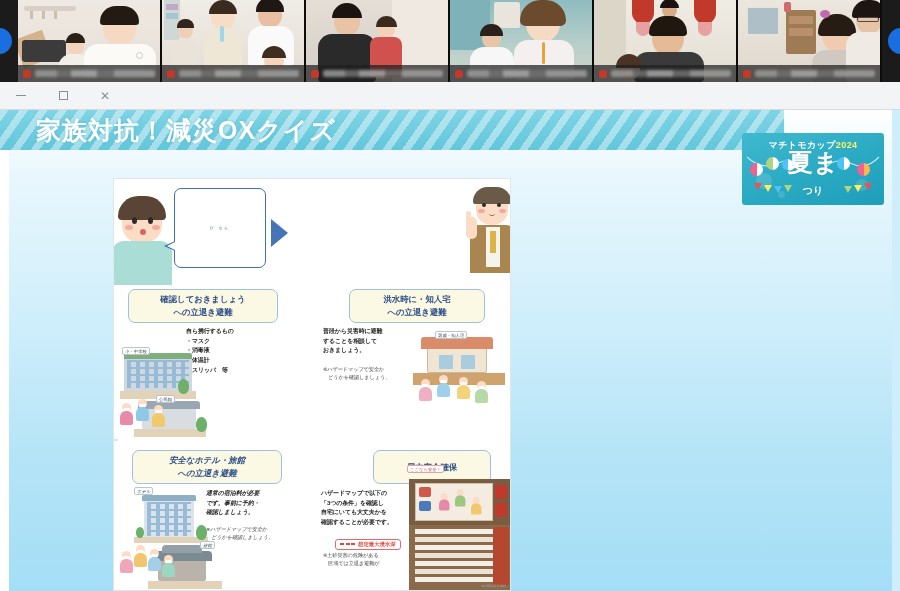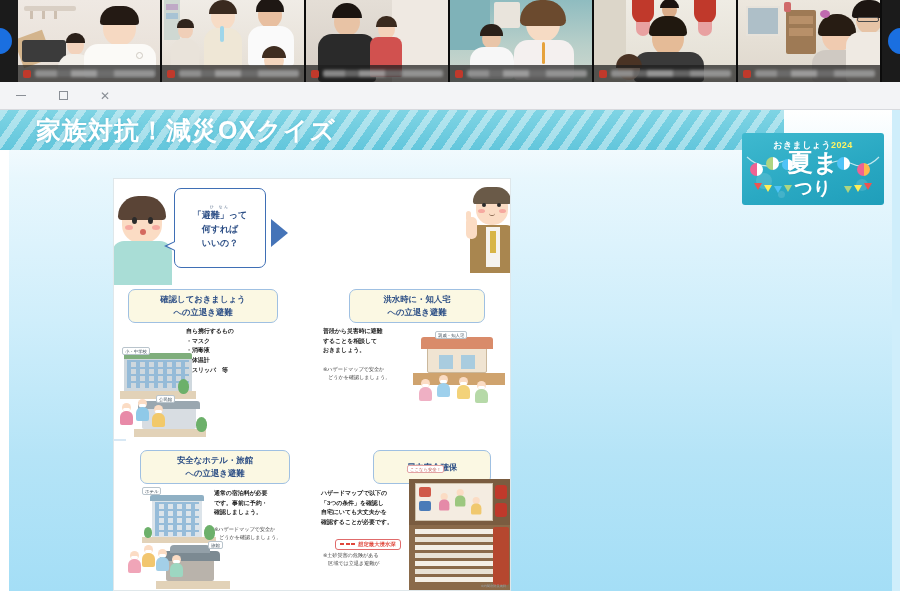--- a/index.html
+++ b/index.html
@@ -115,21 +115,21 @@
   .logo .cuptext {
     position: absolute; left: 0; right: 0; top: 6px; text-align: center;
     font-size: 9px; font-weight: 700; color: #ffffff; letter-spacing: .4px;
   }
   .logo .cuptext .yr { color: #fff462; text-align: center; }
   .logo .natsu {
     position: absolute; left: 0; right: 0; top: 18px; text-align: center;
     font-size: 25px; font-weight: 700; color: #ffffff; line-height: .92;
     text-shadow: 0 1px 0 rgba(0,0,0,.07);
   }
-  .logo .natsu small { font-size: 18px; }
+  .logo .natsu small { font-size: 10px; }
   .ball { position:absolute; width:13px; height:13px; border-radius:50%; overflow:hidden; }
   .ball i { position:absolute; width:50%; height:100%; }
   .bunting { position:absolute; width:0; height:0; border-left:4px solid transparent; border-right:4px solid transparent; }
 
   
   .info {
     position: absolute; left: 113px; top: 68px; width: 398px; height: 413px;
     background: #ffffff;
     border: 1px solid #dfe7ea;
     overflow: hidden;
@@ -167,21 +167,21 @@
     position:absolute; left:178px; top:9px; width:186px; height:86px;
     background:#4574b8; border-radius:4px; color:#ffffff;
     font-size:8.4px; font-weight:700; line-height:1.62; padding:9px 9px 0 10px;
     letter-spacing:-.1px;
   }
 
   
   .quad { position:absolute; width:199px; height:152px; background:#ffffff; }
   .q-tl { left:0;   top:108px; }
   .q-tr { left:199px; top:108px; }
-  .q-bl { left:12px;   top:260px; }
+  .q-bl { left:4px;   top:260px;font-style:italic; }
   .q-br { left:199px; top:260px; }
   .qdiv-v { position:absolute; left:198px; top:108px; width:3px; height:305px; background:#d8e8f4; }
   .qdiv-h { position:absolute; left:0; top:259px; width:398px; height:3px; background:#d8e8f4; }
   .qbg-swoop {
     position:absolute; border:3px solid #d8e8f4; border-radius:50%;
     width: 330px; height: 320px; left: 34px; top: 84px; background: transparent;
   }
 
   .qlabel {
     position:absolute; background:#fbf8e3; border:1.4px solid #9fc0e2; border-radius:7px;
@@ -401,21 +401,21 @@
     <div class="banner-title">家族対抗！減災OXクイズ</div>
   </div>
 
   <div class="logo">
     <div class="bubble" style="width:16px;height:16px;left:14px;top:40px"></div>
     <div class="bubble" style="width:9px;height:9px;left:54px;top:30px"></div>
     <div class="bubble" style="width:12px;height:12px;right:16px;top:46px"></div>
     <div class="bubble" style="width:7px;height:7px;left:36px;top:58px"></div>
 
     <div class="cuptext">
-      <span>おきましょう</span><span class="yr">2024</span>
+      <span>マチトモカップ</span><span class="yr">2024</span>
     </div>
 
     <svg style="position:absolute;left:4px;top:22px" width="56" height="26">
       <path d="M1,2 Q16,16 32,8 Q46,2 54,12" stroke="#bfe7ee" stroke-width="1.2" fill="none"></path>
     </svg>
     <svg style="position:absolute;right:4px;top:22px" width="56" height="26">
       <path d="M2,12 Q12,2 26,8 Q42,16 55,2" stroke="#bfe7ee" stroke-width="1.2" fill="none"></path>
     </svg>
 
     <div class="ball" style="left:8px;top:30px">
@@ -467,23 +467,20 @@
           <div style="position:absolute;left:16px;top:16px;width:5px;height:7px;background:#2b2b2b;border-radius:50%"></div>
           <div style="position:absolute;left:32px;top:16px;width:5px;height:7px;background:#2b2b2b;border-radius:50%"></div>
           <div style="position:absolute;left:24px;top:28px;width:6px;height:6px;background:#d4695f;border-radius:50%"></div>
           <div style="position:absolute;left:9px;top:24px;width:8px;height:5px;background:#f6a9a0;border-radius:50%"></div>
           <div style="position:absolute;left:36px;top:24px;width:8px;height:5px;background:#f6a9a0;border-radius:50%"></div>
           <div style="position:absolute;left:-4px;top:40px;width:60px;height:44px;background:#a9ddd6;border-radius:12px 12px 0 0"></div>
         </div>
 
         <div class="bub-q">
           <div style="font-size:3.6px;color:#7e8fa6;letter-spacing:2px;margin-bottom:-1px">ひ なん</div>
-          <div style="white-space:pre-line">「避難」って
-何すれば
-いいの？</div>
         </div>
 
         <div class="arrow-blue"></div>
 
 
         <div class="ill" style="right:0px;top:8px;width:40px;height:98px">
           <div style="position:absolute;left:4px;top:4px;width:32px;height:34px;background:#fbdcc4;border-radius:15px"></div>
           <div style="position:absolute;left:1px;top:0;width:38px;height:17px;background:#6a5a48;border-radius:17px 17px 3px 3px"></div>
           <div style="position:absolute;left:10px;top:16px;width:4px;height:4px;background:#2b2b2b;border-radius:50%"></div>
           <div style="position:absolute;left:25px;top:16px;width:4px;height:4px;background:#2b2b2b;border-radius:50%"></div>

